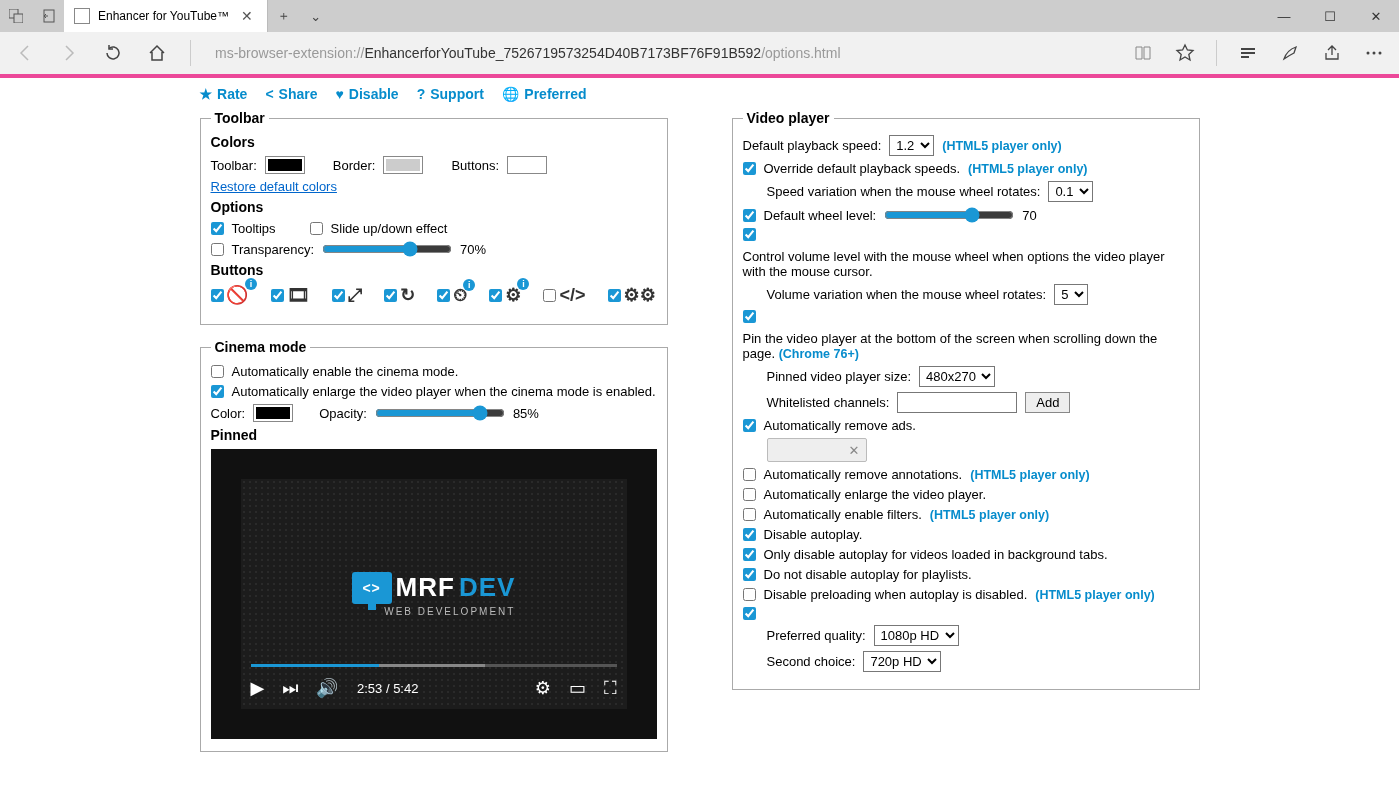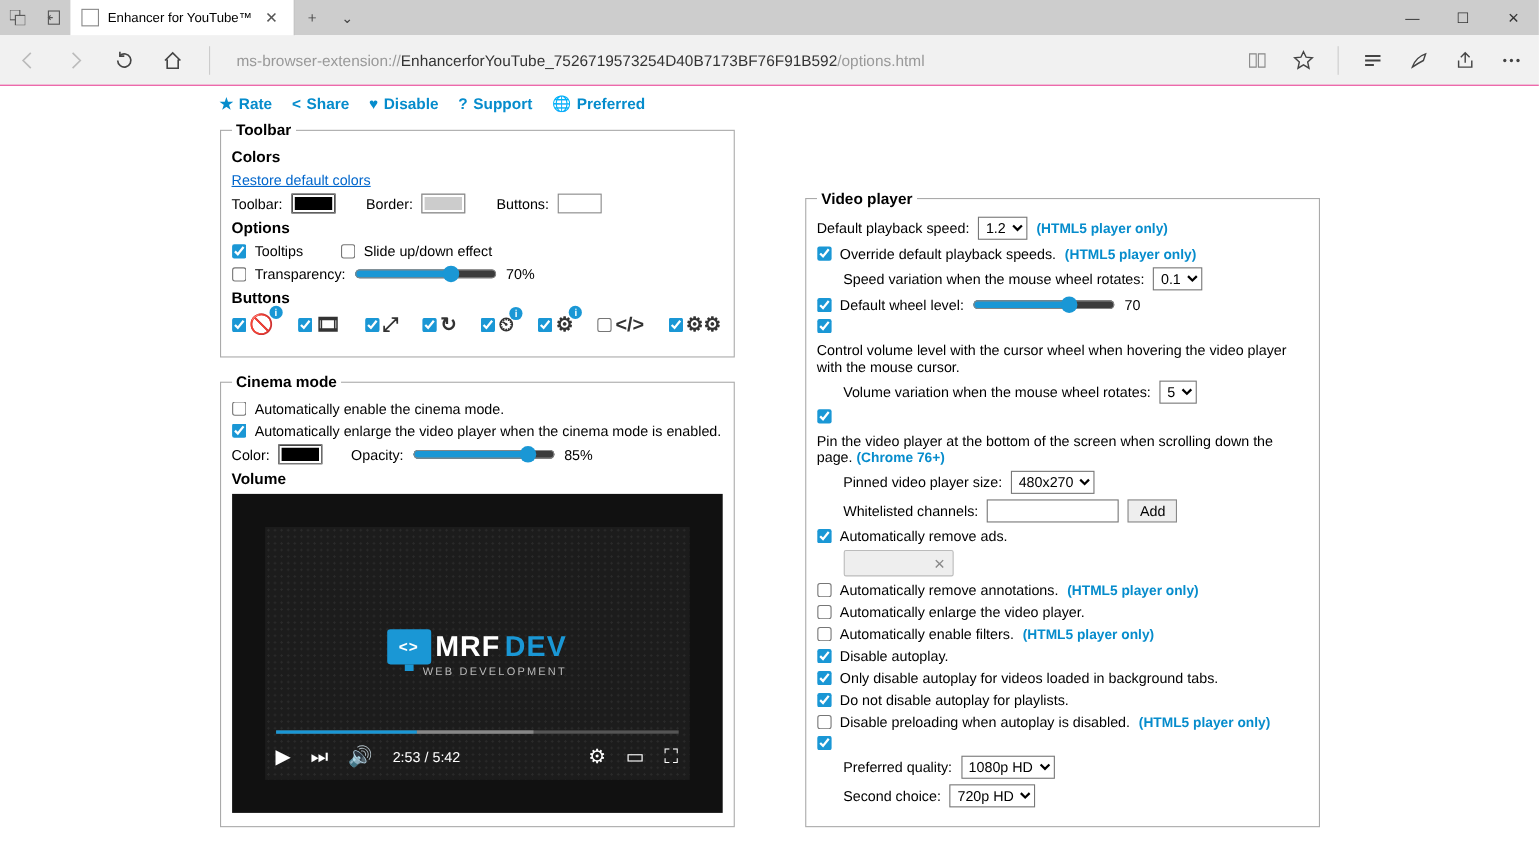--- a/index.html
+++ b/index.html
@@ -9,37 +9,37 @@
 .titlebar { background: #cdcdcd; height: 32px; display: flex; align-items: stretch; }
 .titlebar-left { display: flex; }
 .titlebar-btn { width: 32px; display: flex; align-items: center; justify-content: center; color: #444; }
 .tab { background: #fff; display: flex; align-items: center; padding: 0 10px; gap: 8px; font-size: 12px; border-right:1px solid #bbb;}
 .tab-icon { width:16px; height:16px; border:1px solid #888; }
 .tab-close { color:#555; font-size:14px; padding:0 4px;}
 .titlebar-right { margin-left:auto; display:flex; }
 .win-btn { width: 46px; display:flex; align-items:center; justify-content:center; color:#333; font-size:13px;}
 
 
-.addr { height: 46px; border-bottom:1px solid #ec4899; display:flex; align-items:center; padding:0 6px; gap:6px; background:#f1f1f1; }
+.addr { height: 46px; border-bottom:4px solid #ec4899; display:flex; align-items:center; padding:0 6px; gap:6px; background:#f1f1f1; }
 .addr .nav-btn { width:38px; height:38px; display:flex; align-items:center; justify-content:center; color:#666; }
 .addr .nav-btn.disabled { color:#bbb; }
 .url { flex:1; font-size:14px; padding:6px 10px; color:#999; white-space:nowrap; overflow:hidden; }
 .url .dark { color:#333; }
 .addr-right { display:flex; align-items:center; gap:4px; }
 .addr-sep { width:1px; height:26px; background:#ccc; margin:0 8px;}
 
 
 .page { height: calc(787px - 32px - 46px); overflow-y:scroll; padding: 6px 0 60px 0; display:flex; justify-content:center; }
 .content { width: 1000px; }
 
 .topnav { display:flex; gap:18px; padding:2px 4px 8px 0; align-items:center; color:#068ccc; font-size:14px; font-weight:600;}
 .topnav .item { display:flex; align-items:center; gap:5px; cursor:pointer;}
 .topnav .ic { font-size:14px; }
 
-.cols { display:flex; gap:64px;align-items:flex-end; }
+.cols { display:flex; gap:64px; }
 .col { flex:1; }
 
 fieldset { border:1px solid #aaa; padding: 4px 10px 12px 10px; margin-bottom:14px;}
 legend { font-weight:bold; padding:0 4px; font-size:14px;}
 .sec-h { font-weight:bold; margin:4px 0 6px 0; font-size:14px;}
 .row { display:flex; align-items:center; gap:8px; margin:5px 0; flex-wrap:wrap;}
 label.lbl { font-size:13px;}
 input[type=checkbox]{ width:13px; height:13px; accent-color:#1a97d5;}
 input[type=checkbox]:not(:checked){ accent-color:#888; }
 .swatch { width:40px; height:18px; border:1px solid #888; display:inline-block; vertical-align:middle; box-shadow:inset 0 0 0 2px #fff;}
@@ -195,32 +195,32 @@
         </div>
 </div>
 
 <div class="cols">
 
 <div class="col">
   <fieldset>
     <legend>Toolbar</legend>
     <div class="sec-h">Colors</div>
     <div class="row">
-              <span class="link">Restore default colors</span>
-            </div>
-    <div class="row">
       <span>Toolbar:</span>
       <span class="swatch" style="background:#000"></span>
       <span style="width:12px"></span>
       <span>Border:</span>
       <span class="swatch" style="background:#ccc"></span>
       <span style="width:12px"></span>
       <span>Buttons:</span>
       <span class="swatch" style="background:#fff"></span>
     </div>
+    <div class="row">
+              <span class="link">Restore default colors</span>
+            </div>
     <div class="sec-h">Options</div>
     <div class="row">
       <input type="checkbox" checked="" style="">
               <label class="lbl">Tooltips</label>
       <span style="width:18px"></span>
       <input type="checkbox" style="">
               <label class="lbl">Slide up/down effect</label>
     </div>
     <div class="row">
       <input type="checkbox" style="">
@@ -279,21 +279,21 @@
               <label class="lbl">Automatically enlarge the video player when the cinema mode is enabled.</label>
             </div>
     <div class="row">
       <span>Color:</span>
       <span class="swatch" style="background:#000"></span>
       <span style="width:10px"></span>
       <span>Opacity:</span>
       <input type="range" min="0" max="100" value="85" style="">
       <span>85%</span>
     </div>
-    <div class="sec-h">Volume</div>
+    <div class="sec-h">Pinned</div>
     <div class="preview">
       <div class="player">
         <div class="logo">
           <div class="logo-box">
             <span class="logo-dev">&lt;&gt;</span>
             <span style="color:#fff">MRF</span>
                     <span style="color:#1a97d5">DEV</span>
           </div>
           <div class="logo-sub">WEB DEVELOPMENT</div>
         </div>
@@ -336,21 +336,21 @@
       <select><option>0.1</option></select>
     </div>
     <div class="row">
               <input type="checkbox" checked="" style="">
               <label class="lbl">Default wheel level:</label>
       <input type="range" min="0" max="100" value="70" style="">
       <span>70</span>
     </div>
     <div class="row">
               <input type="checkbox" checked="" style="">
-              <label class="lbl">Control volume level with the cursor wheel when hovering the video player with the mouse cursor.</label>
+              <label class="lbl">Control volume level with the mouse wheel when options the video player with the mouse cursor.</label>
             </div>
     <div class="row indent">
       <span>Volume variation when the mouse wheel rotates:</span>
       <select><option>5</option></select>
     </div>
     <div class="row">
               <input type="checkbox" checked="" style="">
               <label class="lbl"><span>Pin the video player at the bottom of the screen when scrolling down the page.</span> <span class="note">(Chrome 76+)</span></label>
             </div>
     <div class="row indent">

